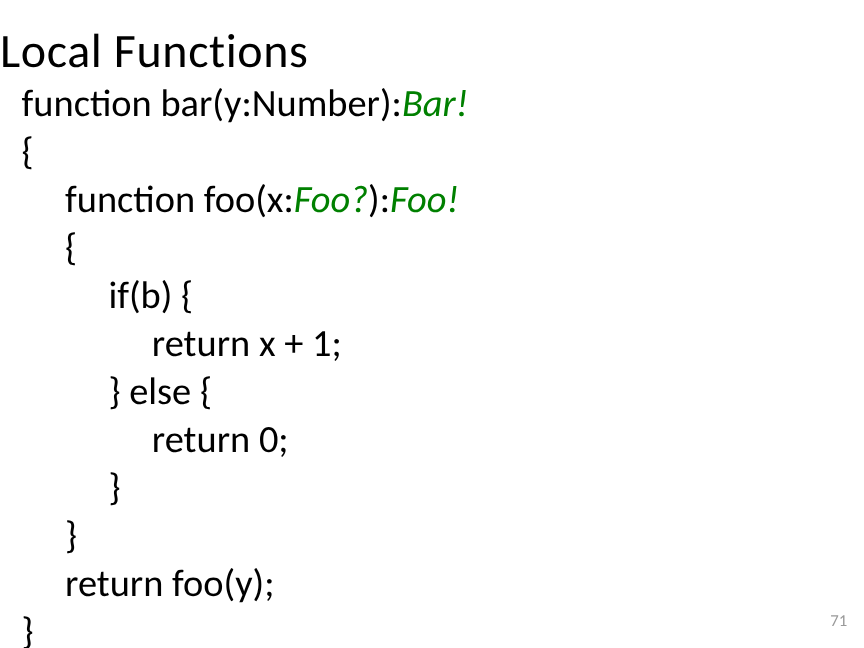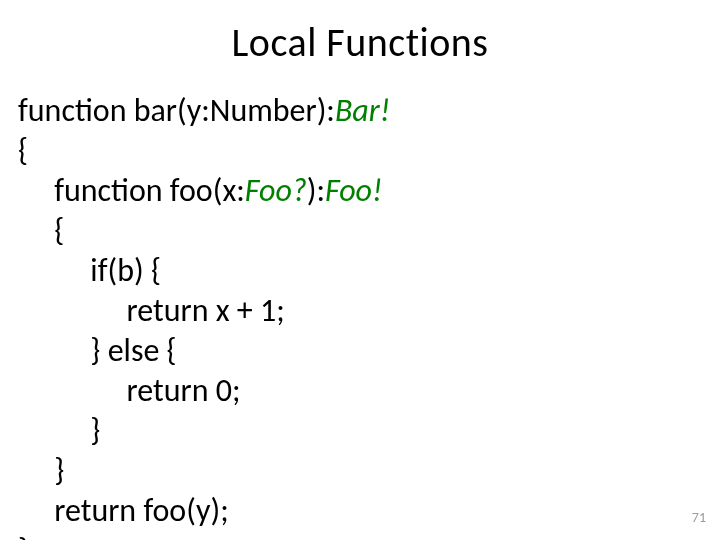--- a/index.html
+++ b/index.html
@@ -12,25 +12,23 @@
     color: #000;
     overflow: hidden;
   }
   .slide {
     position: relative;
     width: 720px;
     height: 540px;
     box-sizing: border-box;
   }
   .title {
-    text-align: center;
     font-size: 40px;
     font-weight: 400;
     margin-top: 18px;
-    margin-bottom: 24px;
     letter-spacing: 0.5px;
   }
   .code {
     font-size: 32px;
     line-height: 1.25;
     padding-left: 18px;
     white-space: pre;
   }
   .code .green {
     color: #008000;

